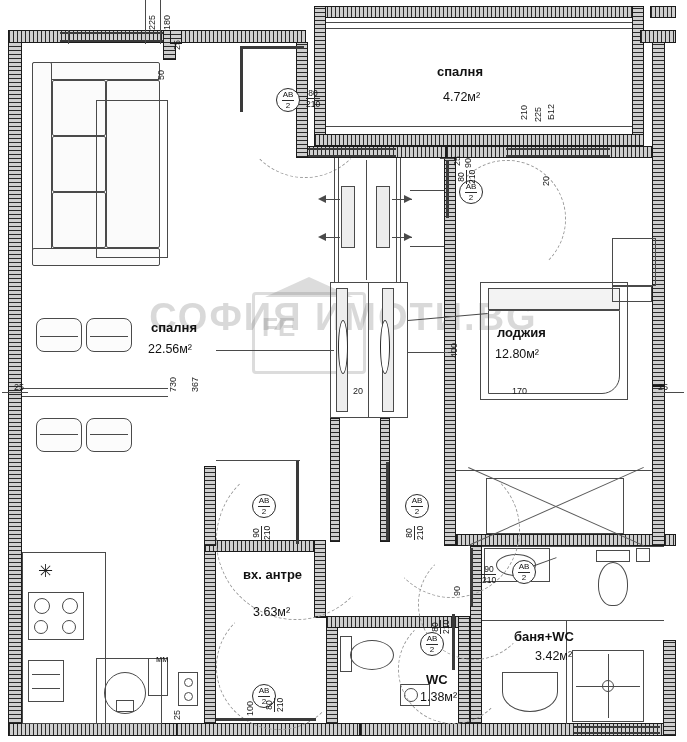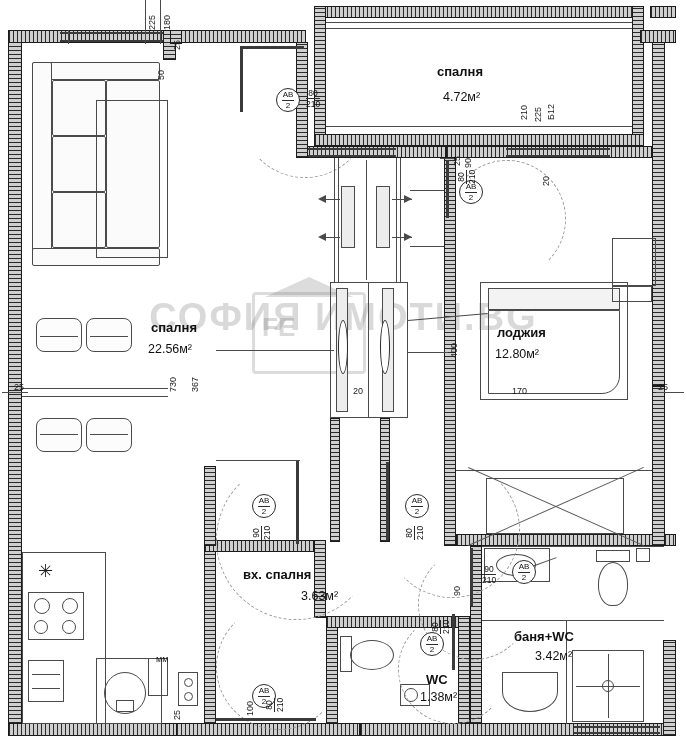--- a/index.html
+++ b/index.html
@@ -481,22 +481,22 @@
 
   <div class="room-name" style="left:437px; top:64px;">спалня</div>
   <div class="room-area" style="left:443px; top:90px;">4.72м²</div>
 
   <div class="room-name" style="left:151px; top:320px;">спалня</div>
   <div class="room-area" style="left:148px; top:342px;">22.56м²</div>
 
   <div class="room-name" style="left:497px; top:325px;">лоджия</div>
   <div class="room-area" style="left:495px; top:347px;">12.80м²</div>
 
-  <div class="room-name" style="left:243px; top:567px;">вх. спалня</div>
-  <div class="room-area" style="left:253px; top:589px;margin-left:48px;">3.63м²</div>
+  <div class="room-name" style="left:243px; top:567px;">вх. антре</div>
+  <div class="room-area" style="left:253px; top:605px;">3.63м²</div>
 
   <div class="room-name" style="left:514px; top:629px;">баня+WC</div>
   <div class="room-area" style="left:535px; top:649px;">3.42м²</div>
 
   <div class="room-name" style="left:426px; top:672px;">WC</div>
   <div class="room-area" style="left:420px; top:690px;">1.38м²</div>
 
   <div class="dim vert" style="left:147px; top:30px;">225</div>
   <div class="dim vert" style="left:162px; top:30px;">180</div>
   <div class="dim vert" style="left:172px; top:50px;">25</div>

